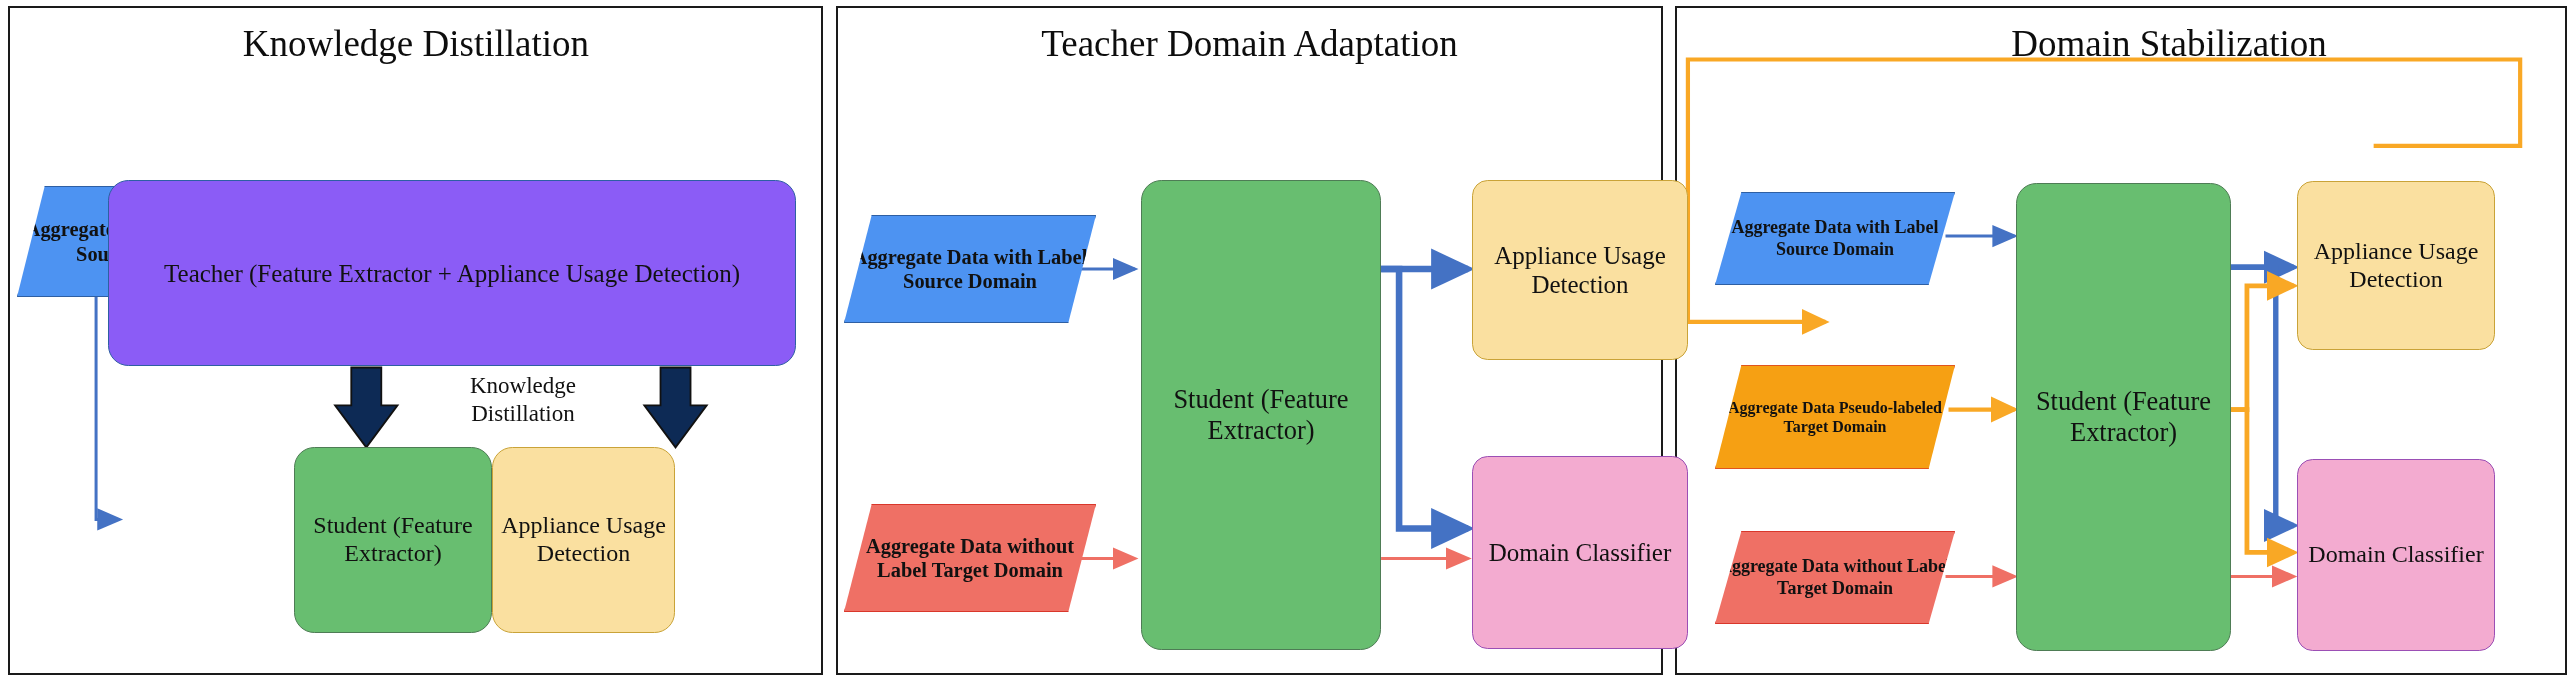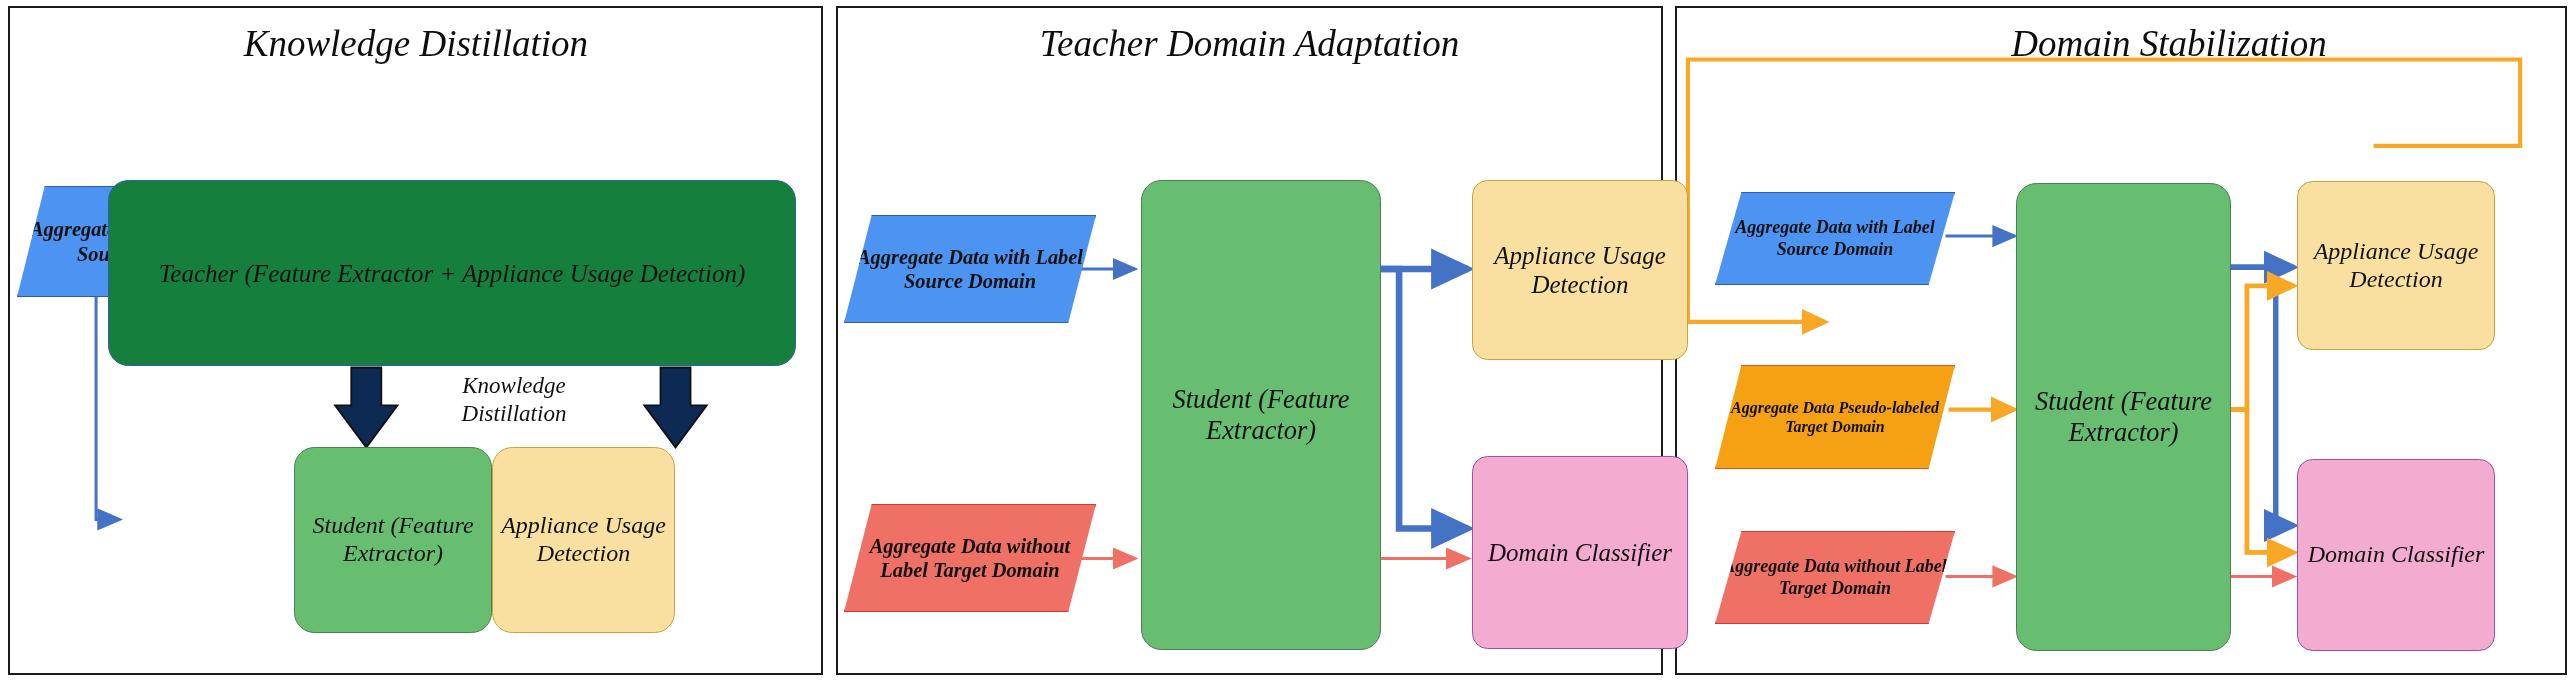--- a/index.html
+++ b/index.html
@@ -1,17 +1,17 @@
 <!DOCTYPE html>
 <html style="font-size:9.6px"><head>
 <meta charset="utf-8">
 <style>
   html,body{margin:0;padding:0;background:#ffffff;}
   body{font-family:"Liberation Serif", serif;}
-  #root{position:relative;width:2576px;height:681px;background:#ffffff;overflow:hidden;font-style:italic;}
+  #root{position:relative;width:2576px;height:681px;background:#ffffff;overflow:hidden;}
   .panel-border{position:absolute;box-sizing:border-box;border:2.4px solid #1a1a1a;background:#ffffff;}
   .panel-title{position:absolute;text-align:center;font-family:"Liberation Serif", serif;color:#0d0d0d;white-space:nowrap;}
   svg.layer{position:absolute;left:0;top:0;width:2576px;height:681px;pointer-events:none;}
   .node{position:absolute;display:flex;align-items:center;justify-content:center;text-align:center;box-sizing:border-box;color:#111111;font-family:"Liberation Serif", serif;line-height:1.16;}
   .rounded{border-radius:20.4px;}
   .rounded-sm{border-radius:15.6px;}
   .para{position:absolute;display:flex;align-items:center;justify-content:center;text-align:center;box-sizing:border-box;color:#111111;font-family:"Liberation Serif", serif;line-height:1.2;
         clip-path:polygon(11% 0%, 100% 0%, 89% 100%, 0% 100%);}
   .lbl{position:absolute;text-align:center;font-family:"Liberation Serif", serif;color:#111111;line-height:1.2;white-space:pre-line;}
 </style>
@@ -109,25 +109,25 @@
 
     <g>
       <path d="M3713,960 L3820,960" stroke="#EF7065" stroke-width="5" fill="none" marker-end="url(#ah-red)"></path>
     </g>
   </svg>
 
   <div class="para" style="left:17px;top:186px;width:252px;height:111px;background:#4D93F2;border:1.8px solid #2E5FA3;font-size:20.4px;font-weight:bold;">Aggregate Data
 with Label
 Source Domain</div>
 
-  <div class="node rounded" style="left:108px;top:180px;width:688px;height:186px;background:#15803d;border:1.8px solid #2E5FA3;font-size:25px;">Teacher
+  <div class="node rounded" style="left:108px;top:180px;width:688px;height:186px;background:#8b5cf6;border:1.8px solid #2E5FA3;font-size:25px;">Teacher
 (Feature Extractor
 + Appliance Usage Detection)</div>
 
-  <div class="lbl" style="left:388px;top:372px;width:252px;font-size:23px;">Knowledge
+  <div class="lbl" style="left:397px;top:372px;width:252px;font-size:23px;">Knowledge
 Distillation</div>
 
   <div class="node rounded" style="left:294px;top:447px;width:198px;height:186px;background:#68BE70;border:1.8px solid #4E7C55;font-size:24px;">Student
 (Feature
 Extractor)</div>
 
   <div class="node rounded" style="left:492px;top:447px;width:183px;height:186px;background:#FAE0A0;border:1.8px solid #C9A338;font-size:24px;">Appliance
 Usage
 Detection</div>
 

